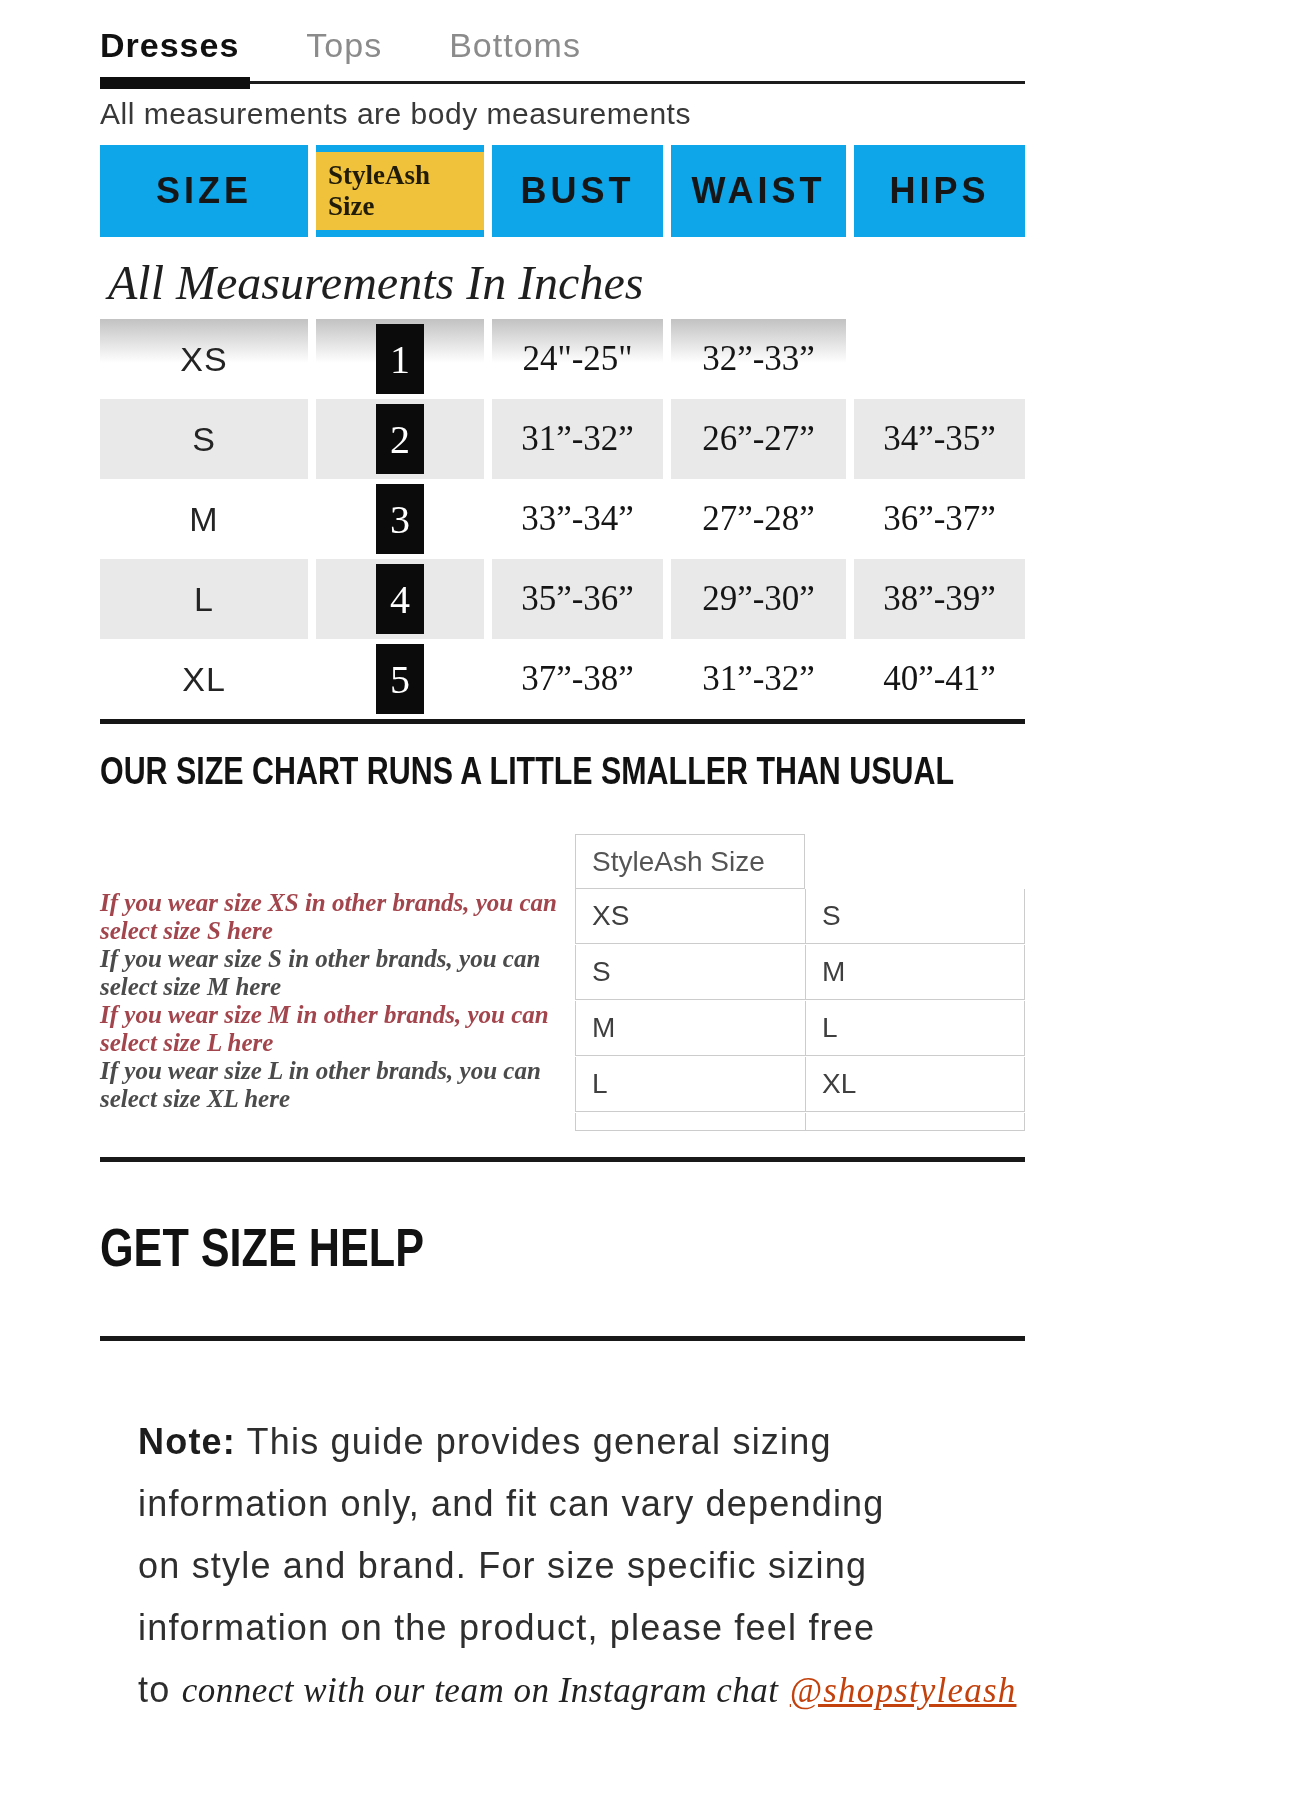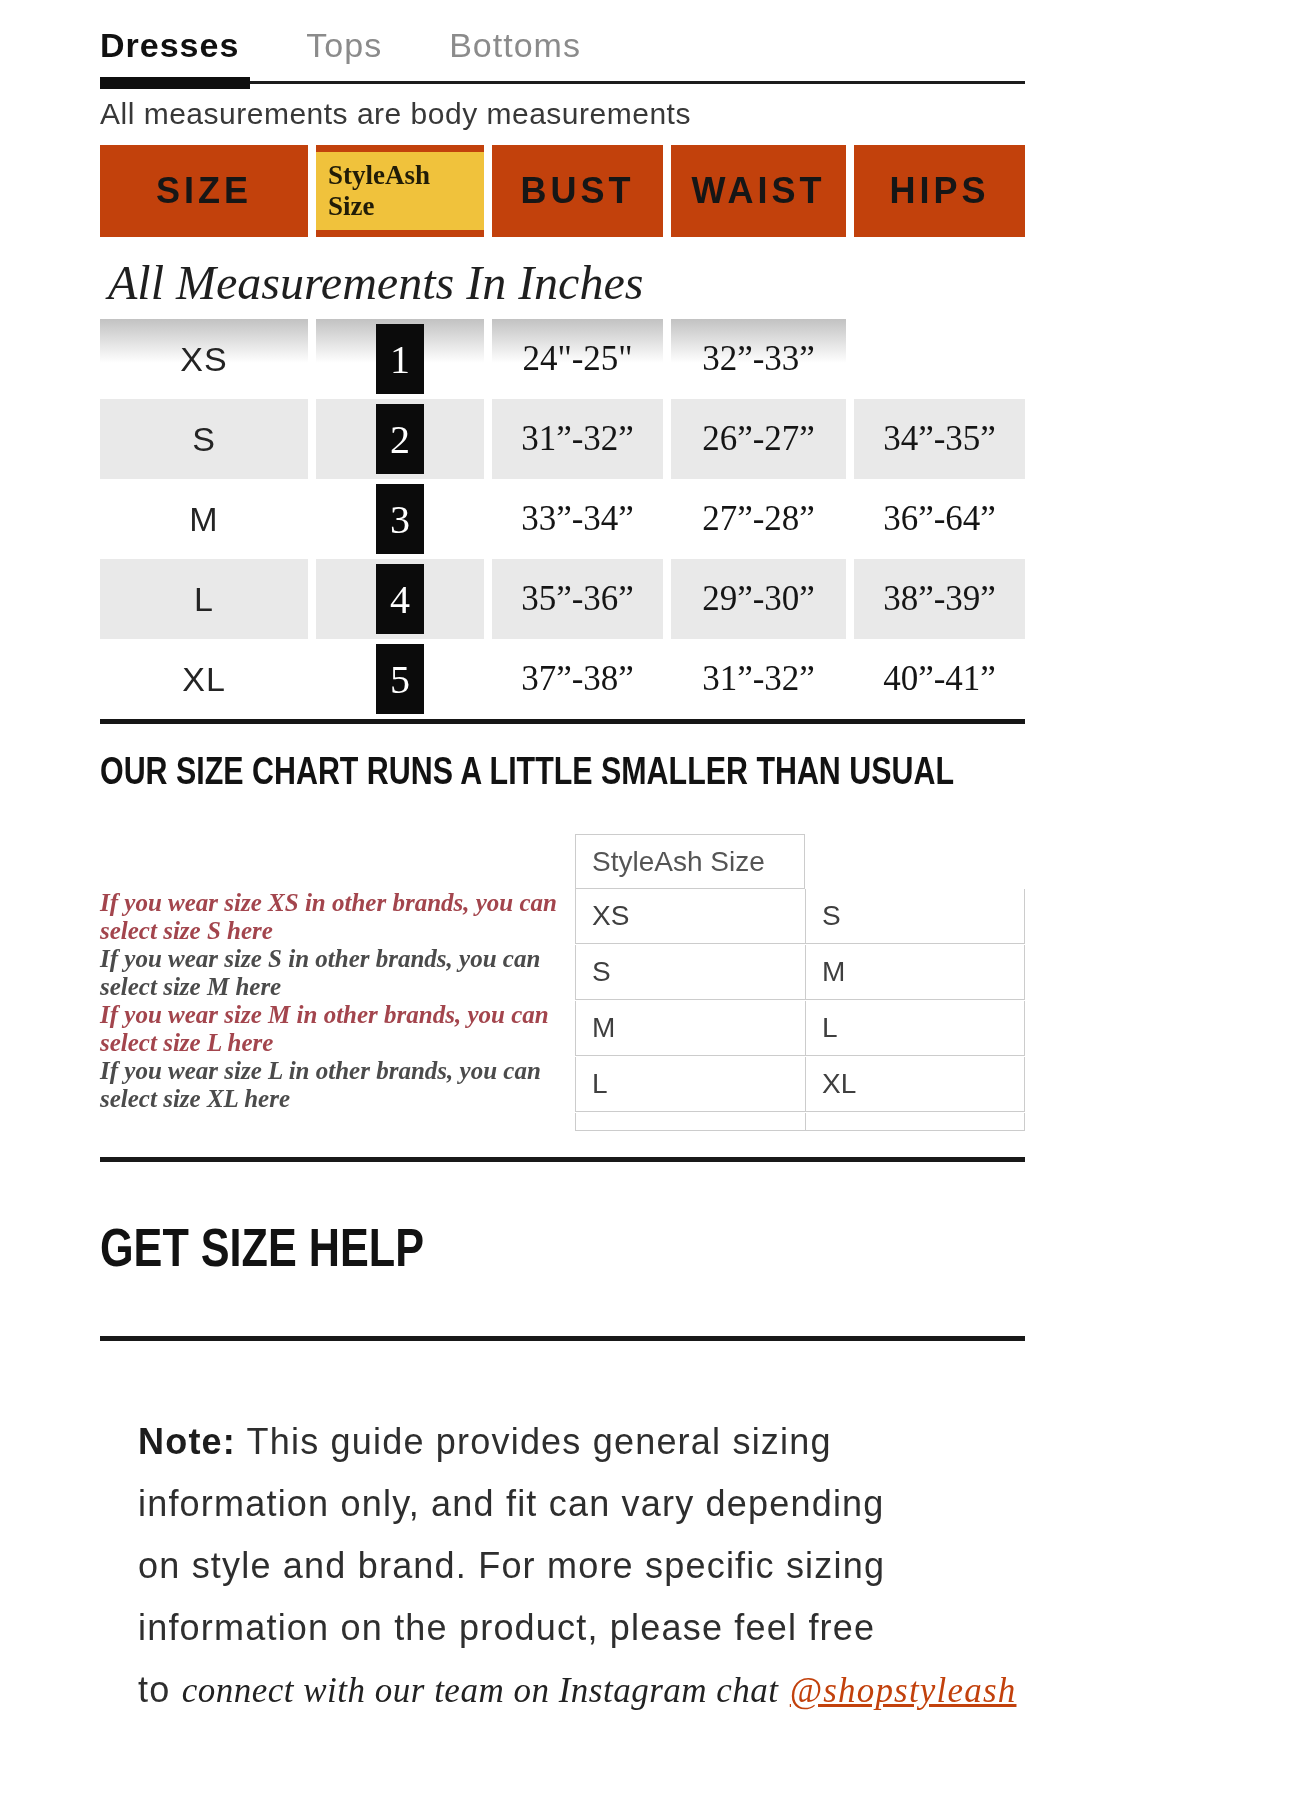--- a/index.html
+++ b/index.html
@@ -15,21 +15,21 @@
   .tab.active{color:#111;font-weight:bold;}
   .tab-underline{position:relative;height:12px;margin-top:12px;}
   .thin-line{position:absolute;top:4px;left:0;right:0;height:3px;background:#1c1c1c;}
   .thick-bar{position:absolute;top:0;left:0;width:150px;height:12px;background:#0f0f0f;}
 
   .subtitle{margin-top:8px;font-size:30px;color:#383838;letter-spacing:.5px;}
 
   
   .grid5{display:grid;grid-template-columns:208px 168px 171px 175px 171px;gap:8px;}
   .size-header{margin-top:14px;height:92px;}
-  .hcell{background:#c2410c;display:flex;align-items:center;justify-content:center;
+  .hcell{background:#0ea5e9;display:flex;align-items:center;justify-content:center;
     font-size:36px;font-weight:600;letter-spacing:4px;color:#161616;}
   .chip{background:#f0c23c;font-family:"Liberation Serif",serif;font-weight:bold;
     font-size:27px;letter-spacing:0;padding:8px 12px;color:#211c07;}
   .hcell.chip-holder{letter-spacing:0;}
 
   .inches-heading{margin:18px 0 8px 8px;font-family:"Liberation Serif",serif;
     font-style:italic;font-size:48px;color:#1f1f1f;height:56px;}
 
   .srow{height:80px;align-items:stretch;}
   .scell{display:flex;align-items:center;justify-content:center;}
@@ -146,21 +146,21 @@
       <div class="scell">
           <span class="num-box">3</span>
         </div>
       <div class="scell">
           <span class="val">33”-34”</span>
         </div>
       <div class="scell">
           <span class="val">27”-28”</span>
         </div>
       <div class="scell">
-          <span class="val">36”-64”</span>
+          <span class="val">36”-37”</span>
         </div>
     </div>
     <div class="grid5 srow gray">
       <div class="scell">
           <span class="size-label">L</span>
         </div>
       <div class="scell">
           <span class="num-box">4</span>
         </div>
       <div class="scell">
@@ -236,21 +236,21 @@
   </div>
 
   <div class="divider d2"></div>
 
   <div class="note">
     <div class="note-line">
       <span class="note-label">Note:</span>
       <span>This guide provides general sizing</span>
     </div>
     <div class="note-line">information only, and fit can vary depending</div>
-    <div class="note-line">on style and brand. For more specific sizing</div>
+    <div class="note-line">on style and brand. For size specific sizing</div>
     <div class="note-line">information on the product, please feel free</div>
     <div class="note-line">
       <span>to</span>
       <span class="note-italic">connect with our team on Instagram chat</span>
       <span class="note-handle">@shopstyleash</span>
     </div>
   </div>
 
 </div>
 

